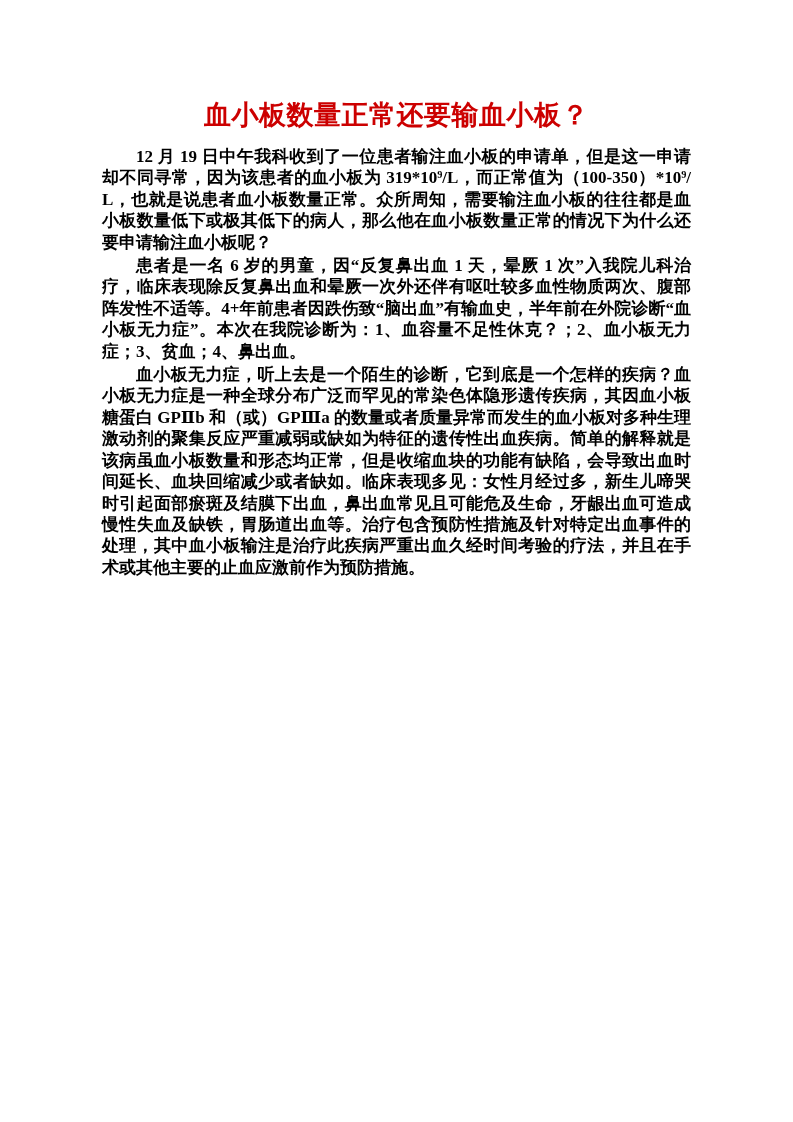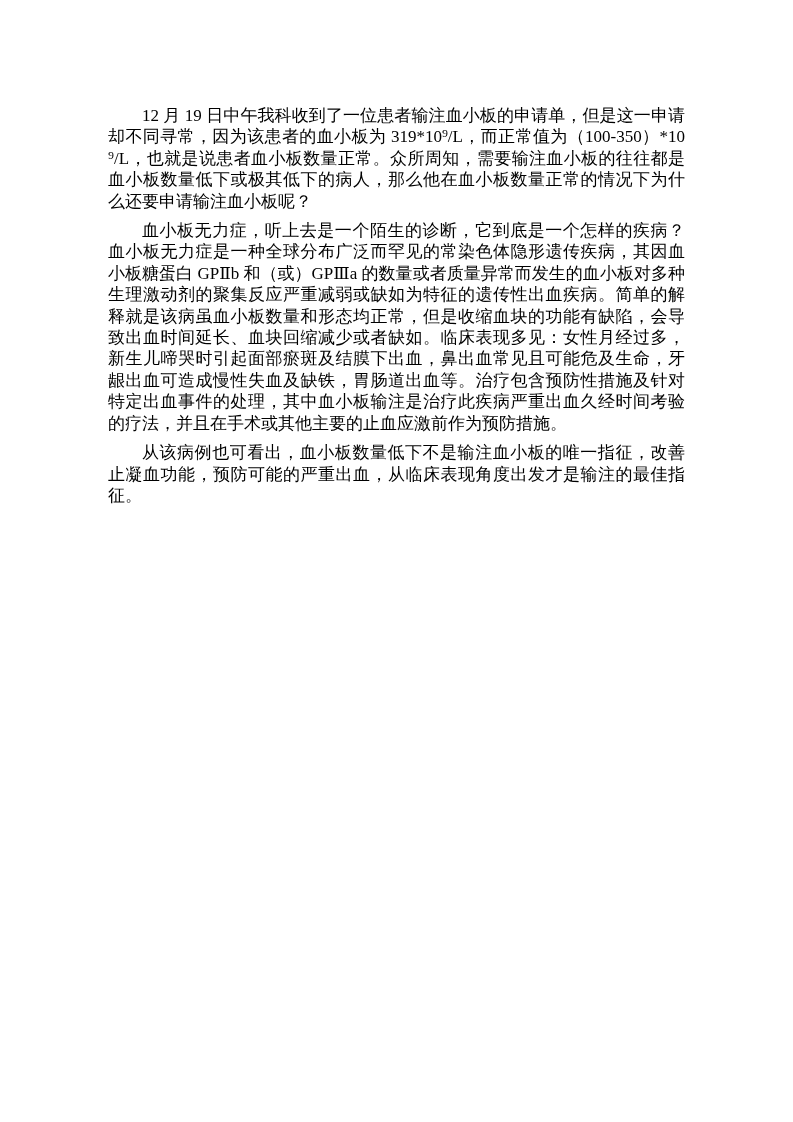--- a/index.html
+++ b/index.html
@@ -20,33 +20,35 @@
   }
   .doc-title {
     margin: 0 0 13px 0;
     font-size: 27px;
     line-height: 36px;
     font-weight: bold;
     text-align: center;
     letter-spacing: 0.5px;
   }
   .doc-paragraph {
-    margin: 8px;
+    margin: 2px;
     font-size: 17px;
     line-height: 21.4px;
     text-align: justify;
     text-indent: 2em;
     word-break: break-all;
+    font-weight: bold;
   }
 </style>
 </head>
 <body>
 
 <div class="page" style="background: rgb(255, 255, 255); color: rgb(0, 0, 0);">
+  <h1 class="doc-title" style="color: rgb(204, 0, 0);">血小板数量正常还要输血小板？</h1>
 
   <p class="doc-paragraph">12 月 19 日中午我科收到了一位患者输注血小板的申请单，但是这一申请却不同寻常，因为该患者的血小板为 319*10⁹/L，而正常值为（100-350）*10⁹/L，也就是说患者血小板数量正常。众所周知，需要输注血小板的往往都是血小板数量低下或极其低下的病人，那么他在血小板数量正常的情况下为什么还要申请输注血小板呢？</p>
 
+  <p class="doc-paragraph">患者是一名 6 岁的男童，因“反复鼻出血 1 天，晕厥 1 次”入我院儿科治疗，临床表现除反复鼻出血和晕厥一次外还伴有呕吐较多血性物质两次、腹部阵发性不适等。4+年前患者因跌伤致“脑出血”有输血史，半年前在外院诊断“血小板无力症”。本次在我院诊断为：1、血容量不足性休克？；2、血小板无力症；3、贫血；4、鼻出血。</p>
 
   <p class="doc-paragraph">血小板无力症，听上去是一个陌生的诊断，它到底是一个怎样的疾病？血小板无力症是一种全球分布广泛而罕见的常染色体隐形遗传疾病，其因血小板糖蛋白 GPⅡb 和（或）GPⅢa 的数量或者质量异常而发生的血小板对多种生理激动剂的聚集反应严重减弱或缺如为特征的遗传性出血疾病。简单的解释就是该病虽血小板数量和形态均正常，但是收缩血块的功能有缺陷，会导致出血时间延长、血块回缩减少或者缺如。临床表现多见：女性月经过多，新生儿啼哭时引起面部瘀斑及结膜下出血，鼻出血常见且可能危及生命，牙龈出血可造成慢性失血及缺铁，胃肠道出血等。治疗包含预防性措施及针对特定出血事件的处理，其中血小板输注是治疗此疾病严重出血久经时间考验的疗法，并且在手术或其他主要的止血应激前作为预防措施。</p>
 
 
-  <p class="doc-paragraph">从该病例也可看出，血小板数量低下不是输注血小板的唯一指征，改善止凝血功能，预防可能的严重出血，从临床表现角度出发才是输注的最佳指征。</p>
 </div>
 
 </body></html>

